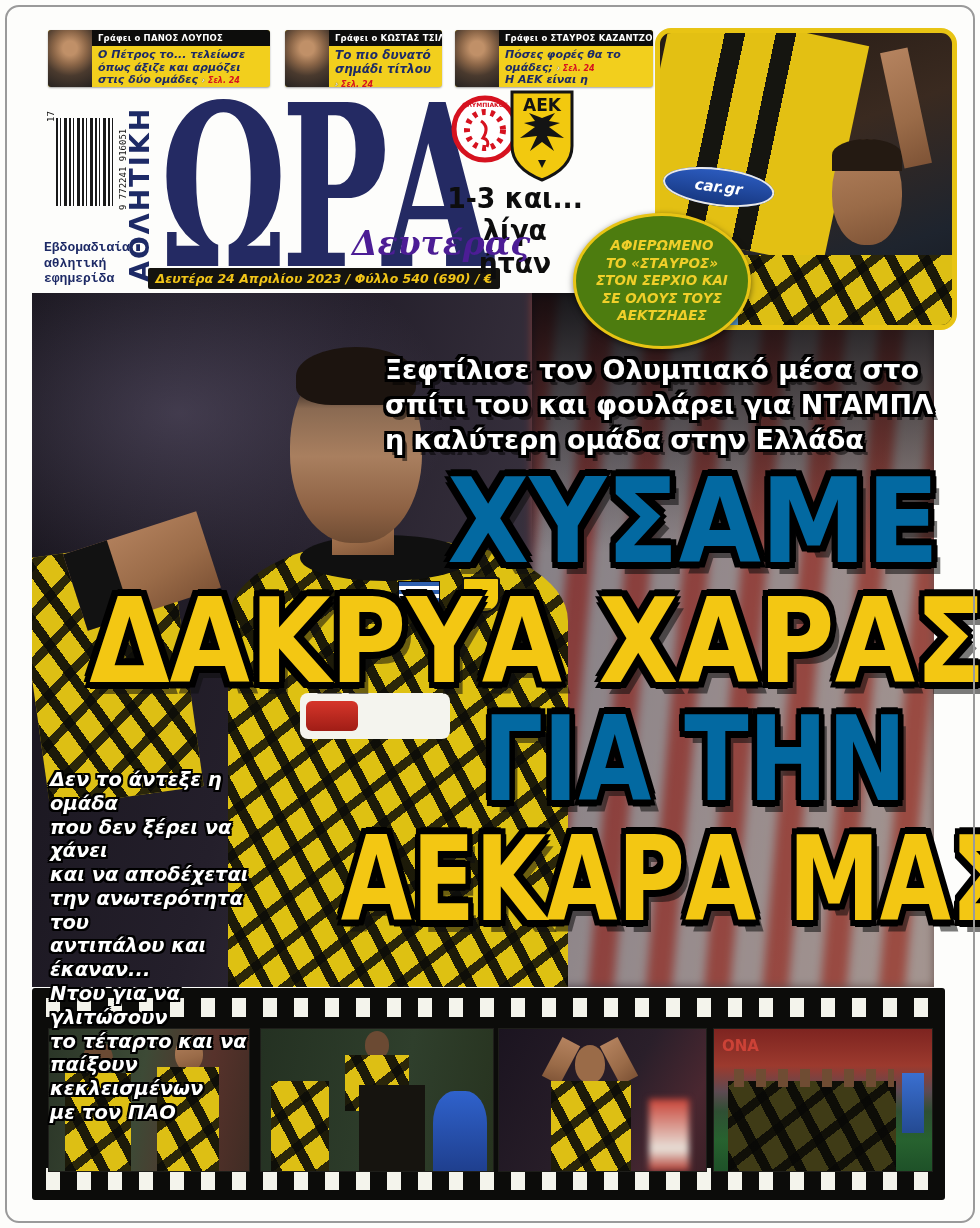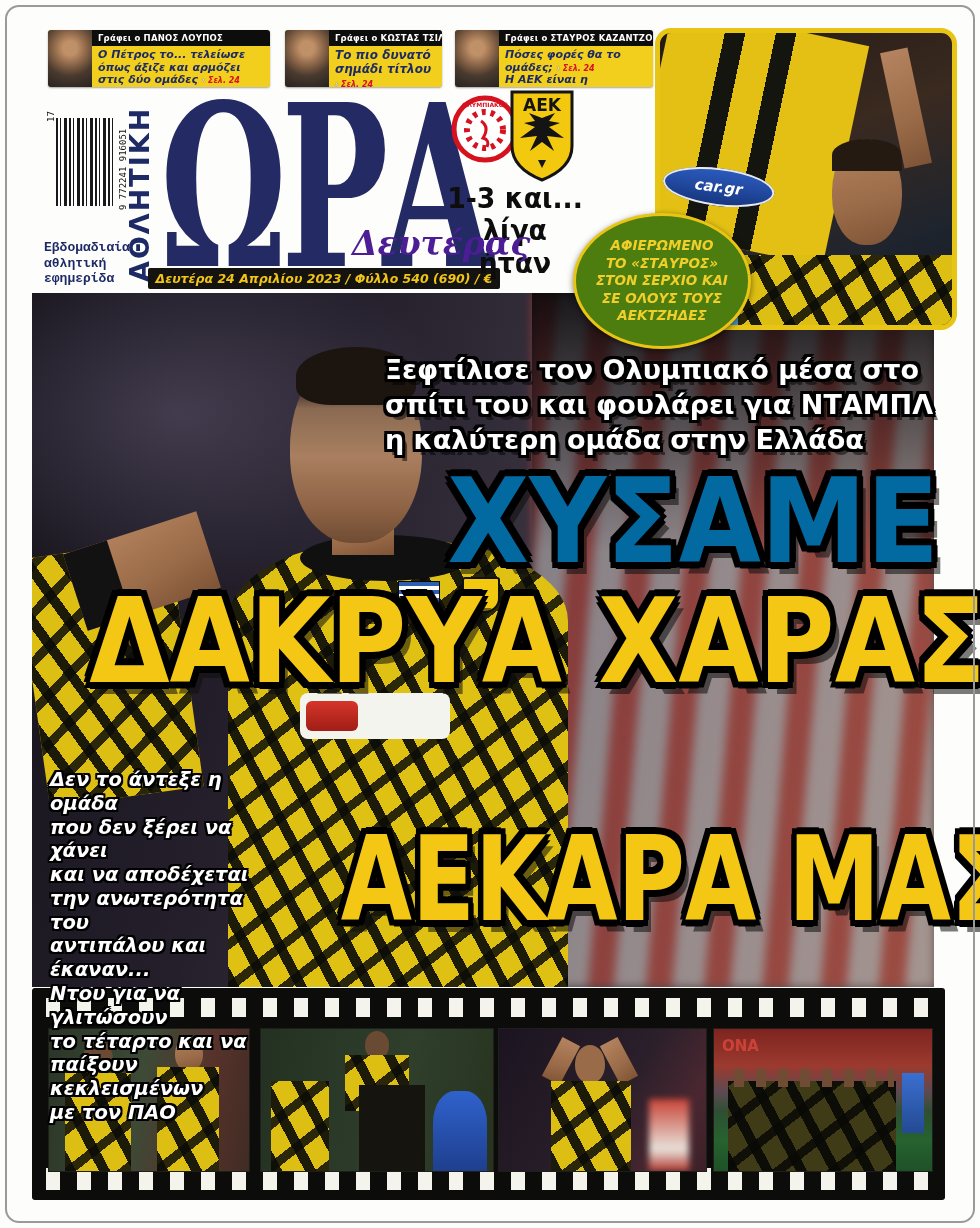--- a/index.html
+++ b/index.html
@@ -166,20 +166,21 @@
     <div class="fig" style="left:268px;top:400px;width:150px;height:46px;background:#f4f4ee;border-radius:8px;">
       <div style="position:absolute;left:6px;top:8px;width:52px;height:30px;background:linear-gradient(#d6362a,#a01d16);border-radius:6px;"></div>
       </div>
   </div>
 
   <div class="abs subhead" style="right:35px;top:352px;width:560px;">Ξεφτίλισε τον Ολυμπιακό μέσα στο
 σπίτι του και φουλάρει για ΝΤΑΜΠΛ
 η καλύτερη ομάδα στην Ελλάδα</div>
   <div class="abs headline hl-white" style="left:420px;top:462px;width:530px;"><span style="transform:scaleX(.9);">ΧΥΣΑΜΕ</span></div>
   <div class="abs headline hl-yellow" style="left:28px;top:582px;width:915px;"><span style="transform:scaleX(.88);">ΔΑΚΡΥΑ ΧΑΡΑΣ</span></div>
+  <div class="abs headline hl-white" style="left:430px;top:700px;width:520px;"><span style="transform:scaleX(.8);">ΓΙΑ ΤΗΝ</span></div>
   <div class="abs headline hl-yellow" style="left:240px;top:820px;width:700px;"><span style="transform:scaleX(.78);">ΑΕΚΑΡΑ ΜΑΣ!</span></div>
   <div class="abs cap" style="left:50px;top:768px;width:218px;font-size:19.5px;">Δεν το άντεξε η ομάδα
 που δεν ξέρει να χάνει
 και να αποδέχεται
 την ανωτερότητα του
 αντιπάλου και έκαναν...
 Ντου για να γλιτώσουν
 το τέταρτο και να
 παίξουν κεκλεισμένων
 με τον ΠΑΟ</div>

